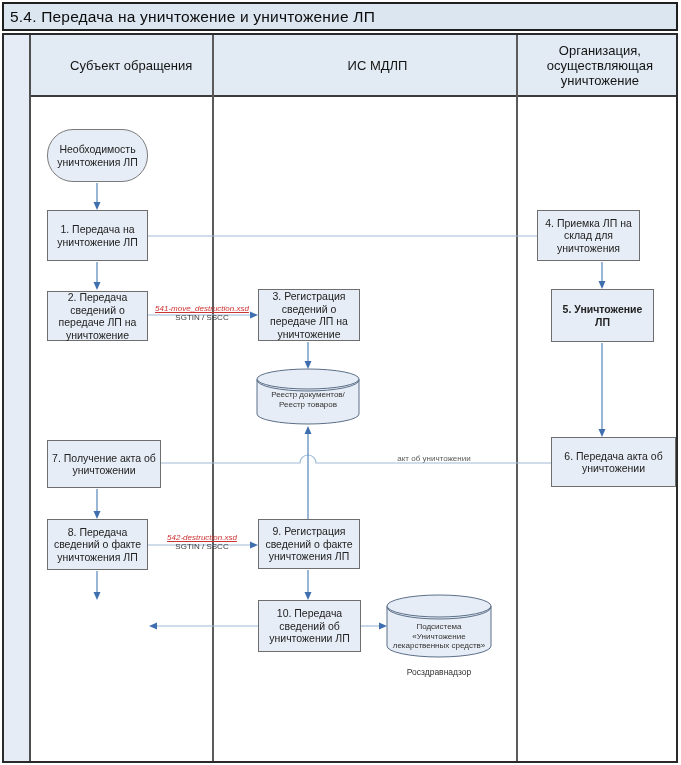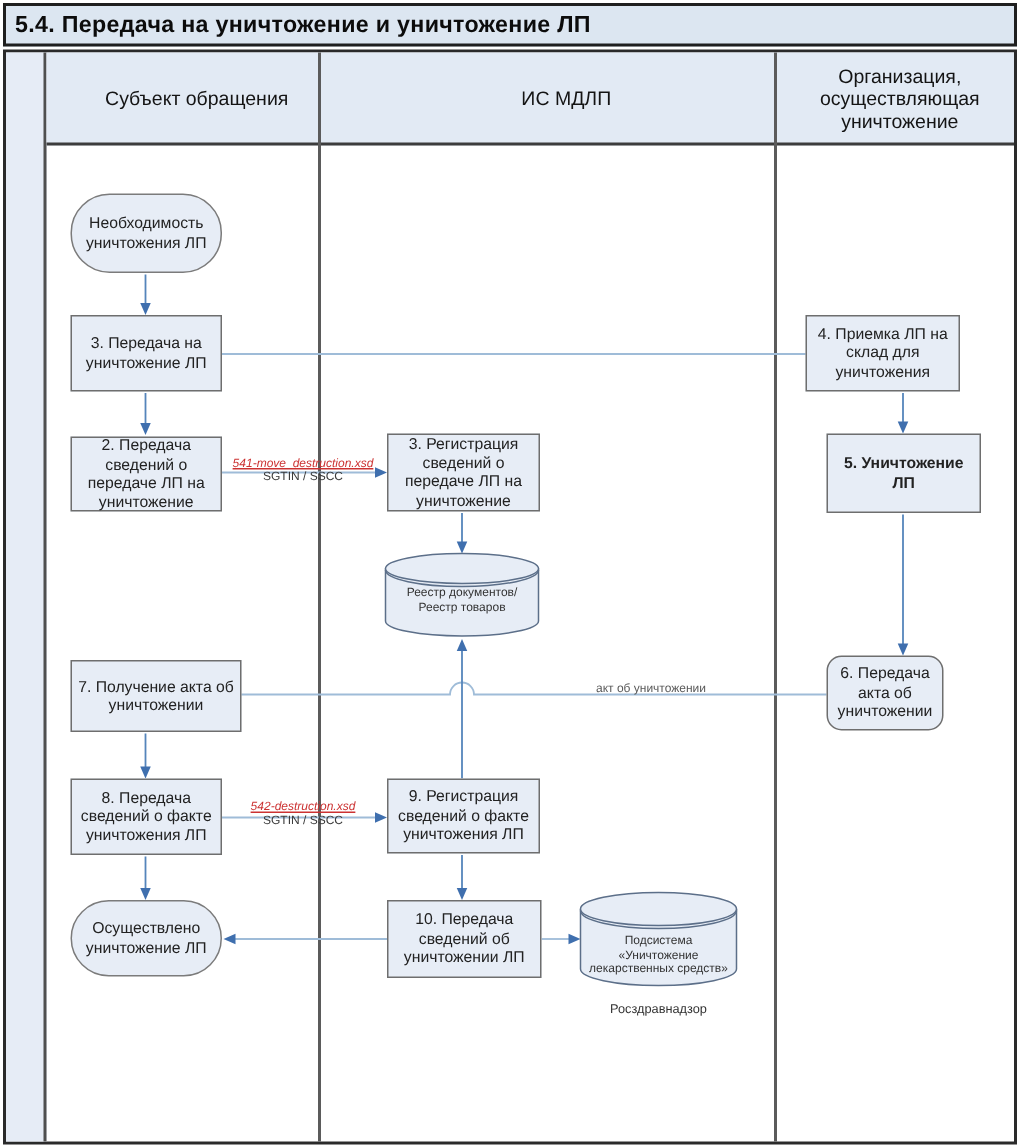--- a/index.html
+++ b/index.html
@@ -5,21 +5,21 @@
   * { margin:0; padding:0; box-sizing:border-box; }
   body { background:#ffffff; }
   .page {
     position:relative; width:681px; height:765px; background:#ffffff;
     font-family:"Liberation Sans", sans-serif; color:#1a1a1a; overflow:hidden;
   }
   .title-bar {
     position:absolute; left:2px; top:2px; width:676px; height:29px;
     background:#dce6f1; border:2px solid #1f1f1f;
     display:flex; align-items:center; padding-left:6px;
-    font-size:15.5px; color:#0c0c0c; letter-spacing:0.2px;font-weight:bold;
+    font-size:15.5px; color:#0c0c0c; letter-spacing:0.2px;
   }
   .table {
     position:absolute; left:2px; top:33px; width:676px; height:730px;
     background:#ffffff; border:2px solid #2a2a2a;
   }
   .left-strip {
     position:absolute; left:0; top:0; width:27px; height:100%;
     background:#e6ecf6; border-right:2px solid #4f4f4f;
   }
   .header-row {
@@ -123,39 +123,38 @@
 
     <g stroke="#5c6f89" stroke-width="1" fill="#e7edf6">
       <path d="M387,606 V646 A52,11 0 0 0 491,646 V606"></path>
       <ellipse cx="439" cy="606" rx="52" ry="11"></ellipse>
       <path d="M387,607 A52,12 0 0 0 491,607" fill="none"></path>
     </g>
   </svg>
 
   <div class="node terminal" style="left:47px; top:129px; width:101px; height:53px;">Необходимость уничтожения ЛП</div>
 
-  <div class="node" style="left:47px; top:210px; width:101px; height:51px;">3. Передача на уничтожение ЛП</div>
+  <div class="node" style="left:47px; top:210px; width:101px; height:51px;">1. Передача на уничтожение ЛП</div>
 
   <div class="node" style="left:47px; top:291px; width:101px; height:50px;">2. Передача сведений о передаче ЛП на уничтожение</div>
 
   <div class="node" style="left:258px; top:289px; width:102px; height:52px;">3. Регистрация сведений о передаче ЛП на уничтожение</div>
 
   <div class="node" style="left:537px; top:210px; width:103px; height:51px;">4. Приемка ЛП на склад для уничтожения</div>
 
   <div class="node" style="left:551px; top:289px; width:103px; height:53px;font-weight:bold;">5. Уничтожение ЛП</div>
 
-  <div class="node" style="left:551px; top:437px; width:78px; height:50px;border-radius:10px;">6. Передача акта об уничтожении</div>
+  <div class="node" style="left:551px; top:437px; width:125px; height:50px;">6. Передача акта об уничтожении</div>
 
   <div class="node" style="left:47px; top:440px; width:114px; height:48px;">7. Получение акта об уничтожении</div>
 
   <div class="node" style="left:47px; top:519px; width:101px; height:51px;">8. Передача сведений о факте уничтожения ЛП</div>
 
   <div class="node" style="left:258px; top:519px; width:102px; height:50px;">9. Регистрация сведений о факте уничтожения ЛП</div>
 
-  <div class="node terminal" style="left:47px; top:600px; width:101px; height:51px;">Осуществлено уничтожение ЛП</div>
 
   <div class="node" style="left:258px; top:600px; width:103px; height:52px;">10. Передача сведений об уничтожении ЛП</div>
 
   <div class="db-text" style="left:261px; top:390px; width:94px;">Реестр документов/Реестр товаров</div>
 
   <div class="db-text" style="left:391px; top:622px; width:96px;">Подсистема «Уничтожение лекарственных средств»</div>
 
   <div class="float-label xsd-label" style="left:146px; top:304px; width:112px;">
     <span class="xsd-file">541-move_destruction.xsd</span>
     <span class="xsd-format">SGTIN / SSCC</span>

